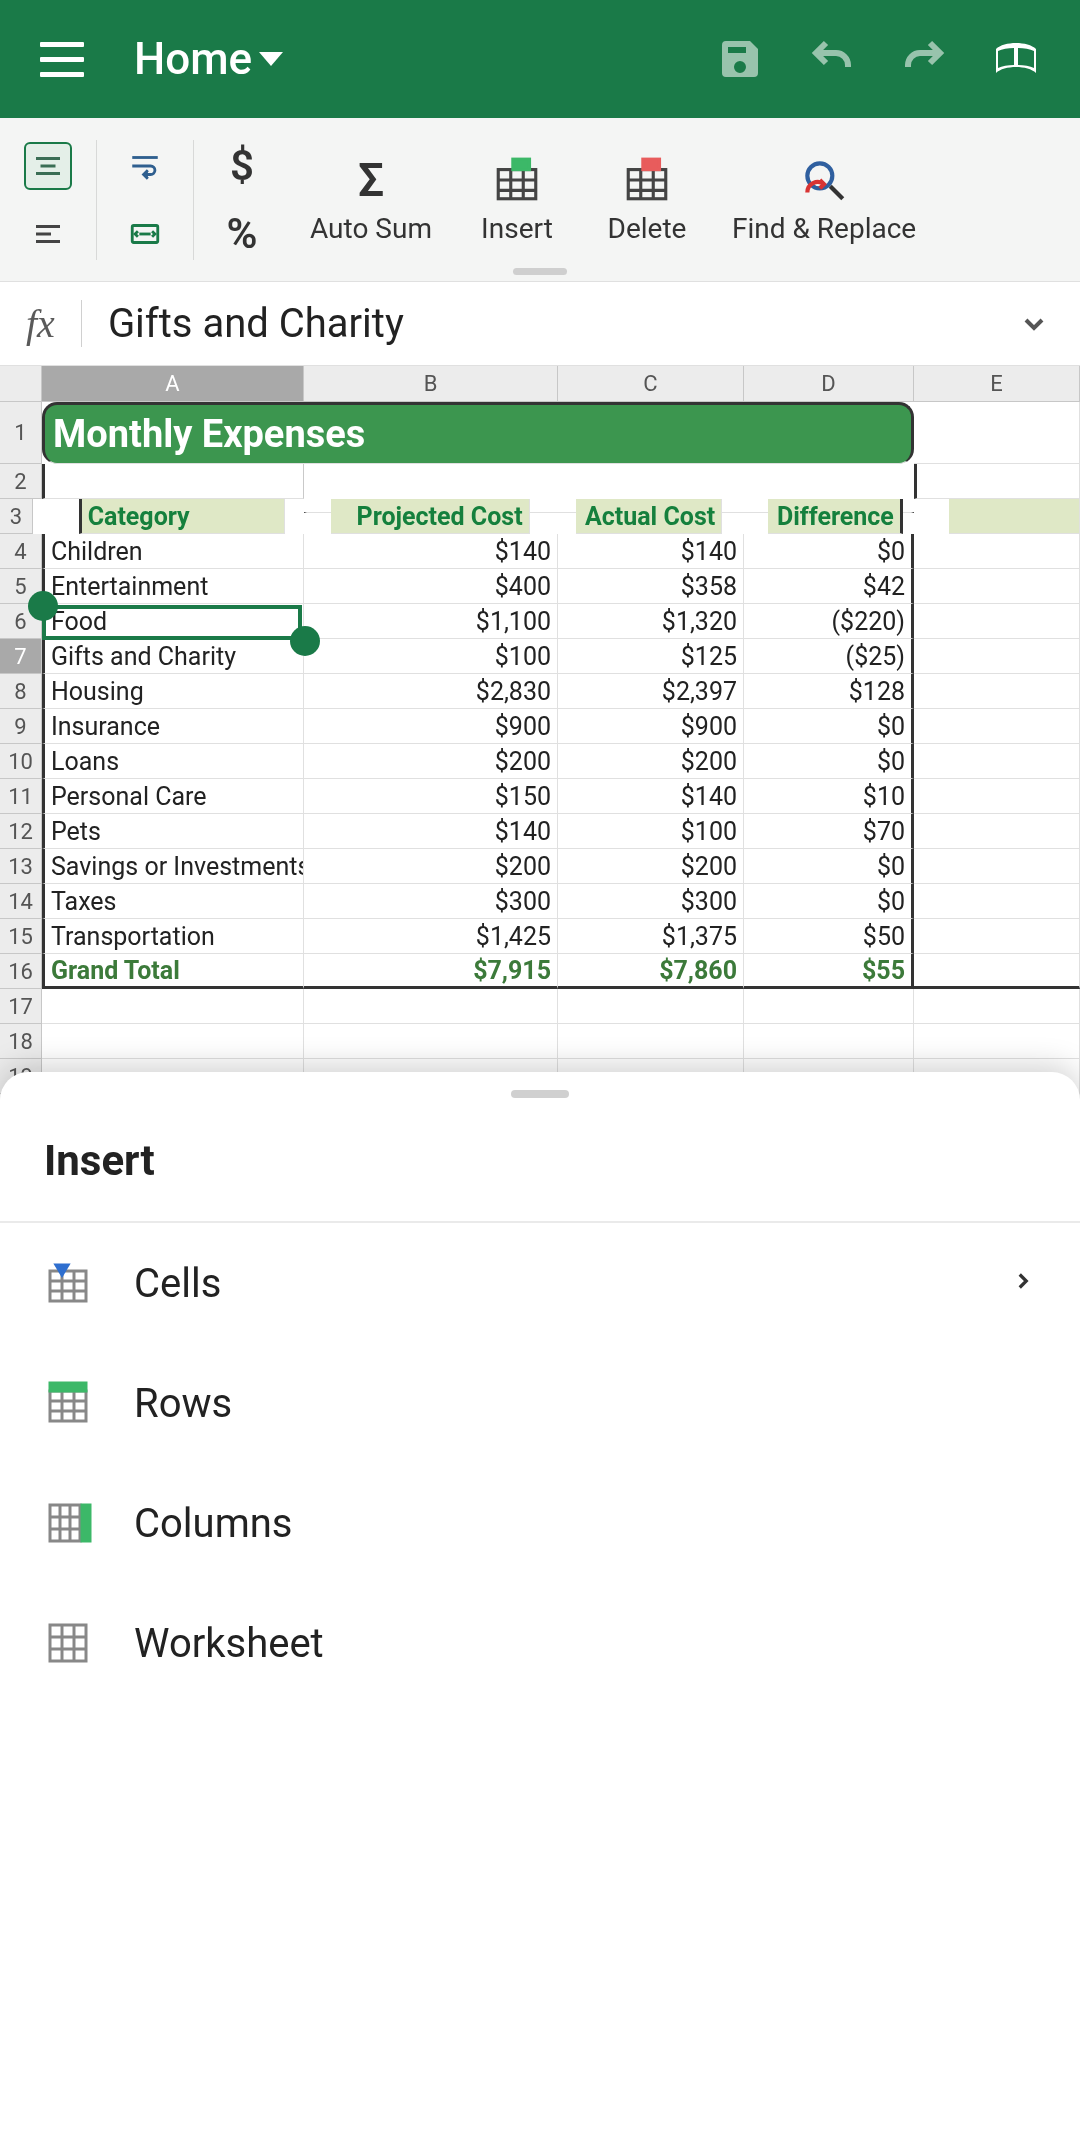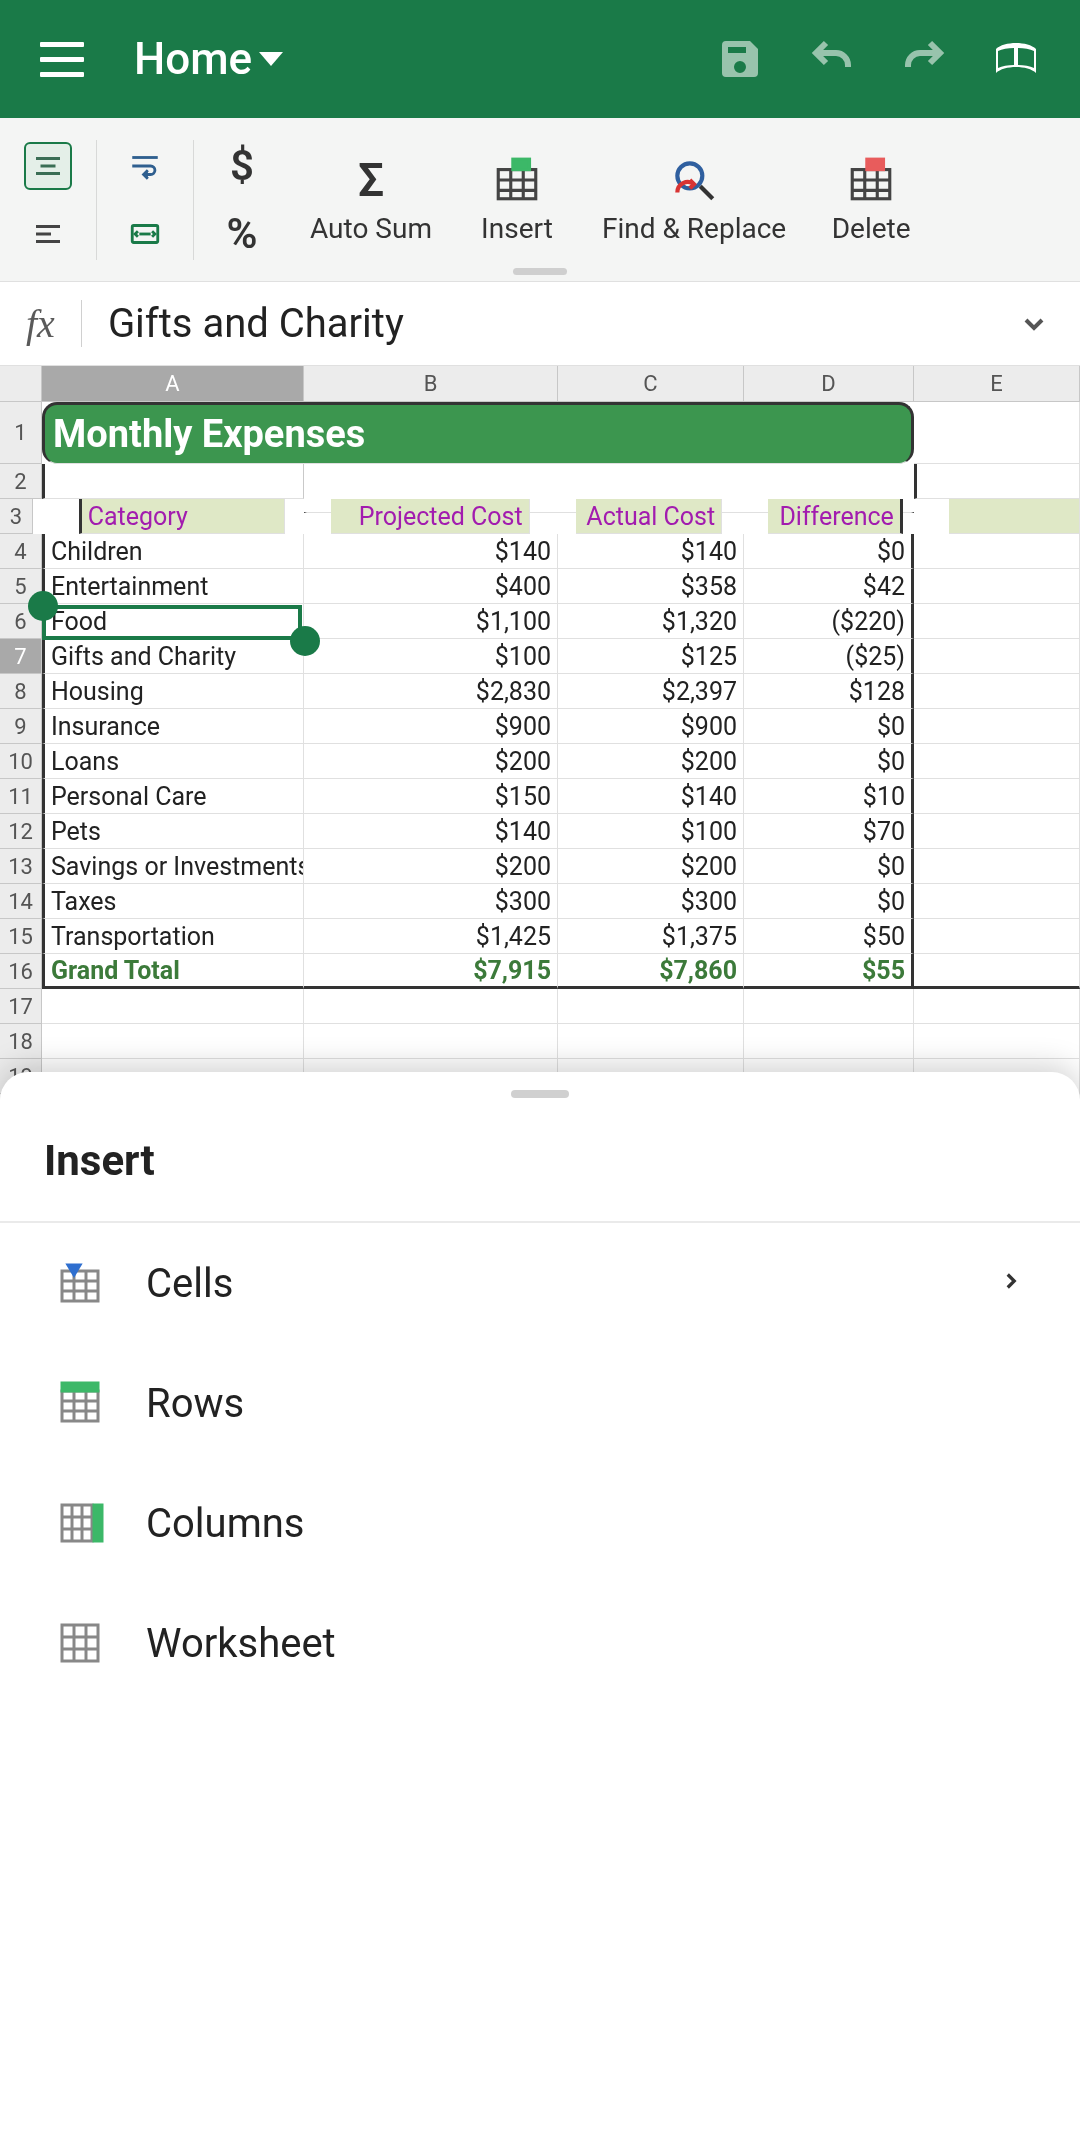--- a/index.html
+++ b/index.html
@@ -45,36 +45,36 @@
   .grow { display: flex; height: 35px; }
   .grow.h1 { height: 62px; }
   .rownum { width: 42px; display: flex; align-items: center; justify-content: center; font-size: 22px; color: #555; background: #ececec; border-right: 1px solid #c7c7c7; border-bottom: 1px solid #c7c7c7; }
   .rownum.selrow { background: #a9a9a9; color: #fff; }
   .gcell { border-right: 1px solid #e0e0e0; border-bottom: 1px solid #e0e0e0; display: flex; align-items: center; font-size: 25px; color: #222; padding: 0 6px; overflow: hidden; white-space: nowrap; }
   .gcell.r { justify-content: flex-end; }
   .gcell.c { justify-content: center; margin-top: 48px; }
   .title-cell { background: #3c964f; color: #fff; font-size: 38px; font-weight: 700; padding-left: 8px; border-right: 3px solid #333; border-top: 3px solid #333; border-left: 3px solid #333; }
   .title-inner { width: 868px; }
   .values-row .gcell { background: #fff; color: #3c7a3a; font-weight: 700; border-left: 3px solid #333; }
-  .cathdr .gcell { background: #dfe8c6; font-weight: 400; color: #a21caf; margin-left: 46px; }
+  .cathdr .gcell { background: #dfe8c6; font-weight: 700; color: #15803d; margin-left: 46px; }
   .total-row .gcell { color: #3c7a3a; font-weight: 700; border-bottom: 3px solid #333; }
   .border-l { border-left: 3px solid #333 !important; }
   .border-r { border-right: 3px solid #333 !important; }
   .border-b { border-bottom: 3px solid #333 !important; }
   
   
   .selection { position: absolute; border: 4px solid #1a7a48; pointer-events: none; }
   .sel-handle { position: absolute; width: 30px; height: 30px; background: #1a7a48; border-radius: 50%; pointer-events: none; }
   
   
   .sheet { position: absolute; left: 0; right: 0; bottom: 0; background: #fff; border-radius: 28px 28px 0 0; box-shadow: 0 -6px 30px rgba(0,0,0,.18); padding-bottom: 40px; }
   .sheet-handle { width: 58px; height: 8px; background: #d0d0d0; border-radius: 5px; margin: 18px auto 22px; }
   .sheet-title { font-size: 42px; font-weight: 700; padding: 16px 44px 36px; color: #222; }
   .sheet-sep { height: 2px; background: #eaeaea; }
-  .sheet-item { display: flex; align-items: center; padding: 36px 56px; cursor: pointer; gap: 42px; }
+  .sheet-item { display: flex; align-items: center; padding: 36px 44px; cursor: pointer; gap: 42px; }
   .sheet-label { font-size: 40px; color: #222; flex: 1; }
   .sheet-ico { width: 48px; height: 48px; display: flex; align-items: center; justify-content: center; }
   .chev-r svg { width: 26px; height: 26px; }
 </style>
 </head>
 <body>
 
 <div class="header">
   <div class="menu-icon">
       <span></span>
@@ -162,41 +162,41 @@
           <line x1="3" y1="17" x2="21" y2="17"></line>
           <line x1="9" y1="7" x2="9" y2="21"></line>
           <line x1="15" y1="7" x2="15" y2="21"></line>
           <rect x="10" y="2" width="8" height="5" fill="#3cb868" stroke="#3cb868"></rect>
         </svg>
     </div>
     <span>Insert</span>
   </div>
   <div class="tb-btn stack">
     <div class="tb-ico">
-      <svg viewBox="0 0 24 24" width="50" height="50" fill="none" stroke-width="2">
-          <circle cx="10" cy="10" r="6" stroke="#2f5f9f"></circle>
-          <line x1="15" y1="15" x2="21" y2="21" stroke="#333"></line>
-          <path d="M4 18a5 5 0 0 1 8-4" stroke="#d83333"></path>
-          <polyline points="10 12 12 14 10 16" stroke="#d83333" fill="none"></polyline>
-        </svg>
-    </div>
-    <span>Find &amp; Replace</span>
-  </div>
-  <div class="tb-btn stack">
-    <div class="tb-ico">
       <svg viewBox="0 0 24 24" width="50" height="50" fill="none" stroke="#444" stroke-width="1.5">
           <rect x="3" y="7" width="18" height="14"></rect>
           <line x1="3" y1="12" x2="21" y2="12"></line>
           <line x1="3" y1="17" x2="21" y2="17"></line>
           <line x1="9" y1="7" x2="9" y2="21"></line>
           <line x1="15" y1="7" x2="15" y2="21"></line>
           <rect x="10" y="2" width="8" height="5" fill="#e85c5c" stroke="#e85c5c"></rect>
         </svg>
     </div>
     <span>Delete</span>
+  </div>
+  <div class="tb-btn stack">
+    <div class="tb-ico">
+      <svg viewBox="0 0 24 24" width="50" height="50" fill="none" stroke-width="2">
+          <circle cx="10" cy="10" r="6" stroke="#2f5f9f"></circle>
+          <line x1="15" y1="15" x2="21" y2="21" stroke="#333"></line>
+          <path d="M4 18a5 5 0 0 1 8-4" stroke="#d83333"></path>
+          <polyline points="10 12 12 14 10 16" stroke="#d83333" fill="none"></polyline>
+        </svg>
+    </div>
+    <span>Find &amp; Replace</span>
   </div>
   <div class="drag-handle"></div>
 </div>
 
 <div class="fxbar">
   <div class="fxlabel">fx</div>
   <div class="fxval">Gifts and Charity</div>
   <div class="fxexpand">
     <svg viewBox="0 0 24 24" width="32" height="32" fill="none" stroke="#555" stroke-width="3">
         <polyline points="6 9 12 15 18 9"></polyline>

